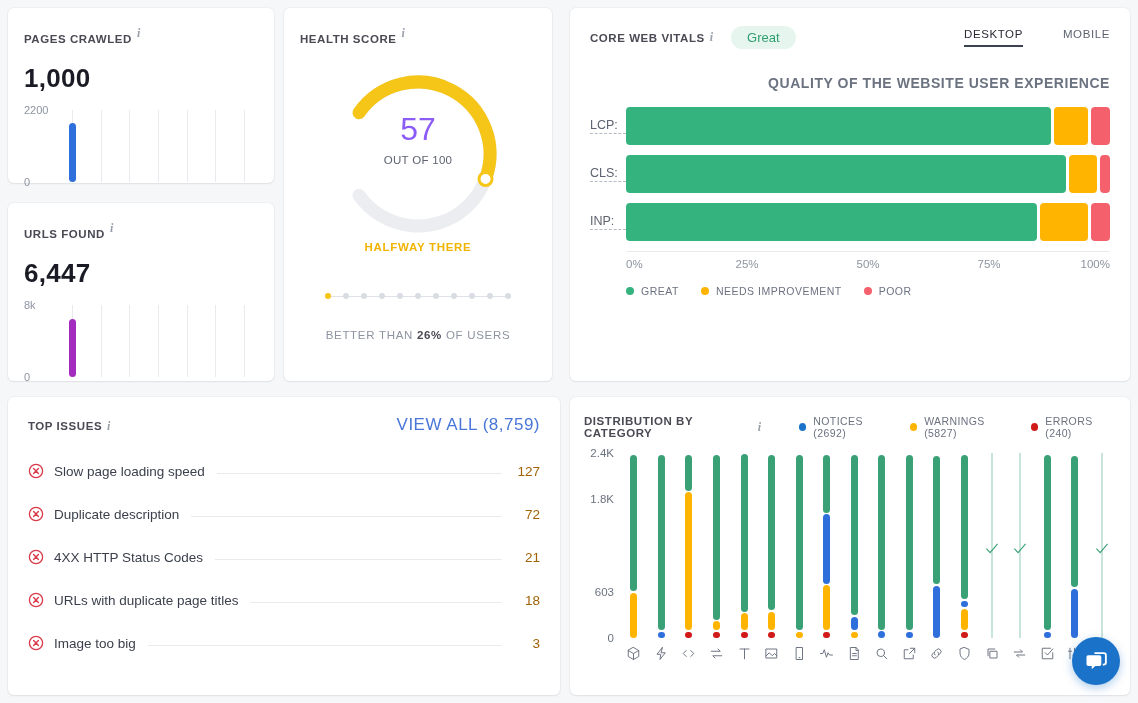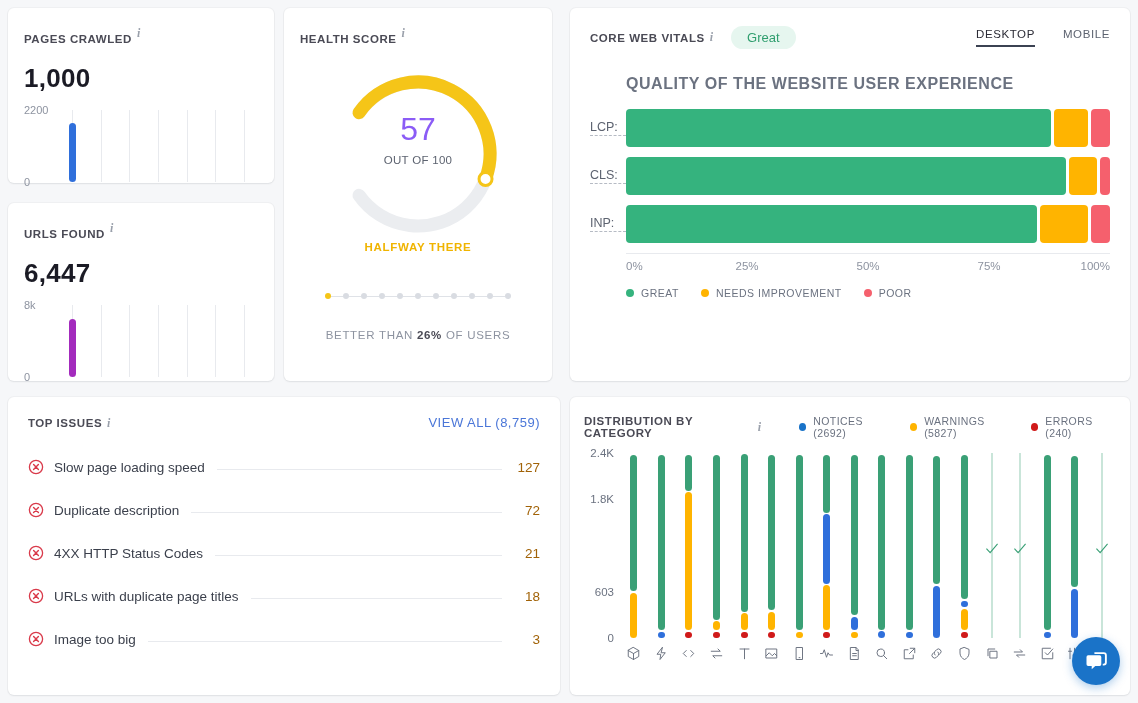--- a/index.html
+++ b/index.html
@@ -85,30 +85,30 @@
   }
   .better-than b { color: #4a4a55; font-weight: 700; }
 
   
   #core-web-vitals { left: 570px; top: 8px; width: 560px; height: 373px; padding: 18px 20px; }
   .cwv-head { display: flex; align-items: center; }
   .badge-great {
     margin-left: 18px; background: #e6f6ef; color: #2f9e6e;
     font-size: 13px; padding: 4px 16px; border-radius: 13px; font-weight: 400;
   }
-  .cwv-tabs { margin-left: auto; display: flex; gap: 28px; }
+  .cwv-tabs { margin-left: auto; display: flex; gap: 40px; }
   .cwv-tab {
     font-size: 11.5px; letter-spacing: .6px; color: #5d6370;
     text-transform: uppercase; padding-bottom: 5px; cursor: pointer;
   }
   .cwv-tab.active { color: #2b2b35; border-bottom: 2px solid #3b4252; font-weight: 400; }
   .cwv-sub {
     margin-top: 26px; margin-left: 36px;
-    font-size: 16px; font-weight: 700; letter-spacing: .55px;
-    color: #6b7280; text-transform: uppercase;
+    font-size: 14px; font-weight: 700; letter-spacing: .55px;
+    color: #6b7280; text-transform: uppercase; text-align: right;
   }
   .cwv-rows { margin-top: 16px; }
   .cwv-row { display: flex; align-items: center; margin-bottom: 10px; }
   .cwv-label {
     width: 36px; font-size: 12.5px; color: #5d6370;
     border-bottom: 1px dashed #b6bbc4; padding-bottom: 1px; cursor: pointer;
   }
   .cwv-track { flex: 1; display: flex; height: 38px; gap: 3px; }
   .seg { height: 100%; border-radius: 4px; }
   .cwv-axis {
@@ -121,21 +121,21 @@
   }
   .cwv-legend { display: flex; gap: 22px; margin-left: 36px; margin-top: 12px; }
   .lg-item { display: flex; align-items: center; gap: 7px; }
   .lg-dot { width: 8px; height: 8px; border-radius: 50%; }
   .lg-txt { font-size: 10.5px; letter-spacing: .5px; color: #6b7280; text-transform: uppercase; }
 
   
   #top-issues { left: 8px; top: 397px; width: 552px; height: 298px; padding: 18px 20px; }
   .ti-head { display: flex; align-items: baseline; }
   .view-all {
-    margin-left: auto; font-size: 13px; letter-spacing: .5px;
+    margin-left: auto; font-size: 17px; letter-spacing: .5px;
     color: #4a76d8; text-transform: uppercase; cursor: pointer;
   }
   .issue-list { margin-top: 28px; }
   .issue-row { display: flex; align-items: center; margin-bottom: 27px; }
   .issue-icon { flex: none; width: 16px; height: 16px; margin-right: 10px; }
   .issue-name { font-size: 13.5px; color: #3a3f4b; white-space: nowrap; }
   .issue-dotted { flex: 1; border-bottom: 1px solid #e8eaee; margin: 0 12px; position: relative; top: 2px; }
   .issue-count { font-size: 13.5px; color: #a16207; min-width: 26px; text-align: right; }
 
   

